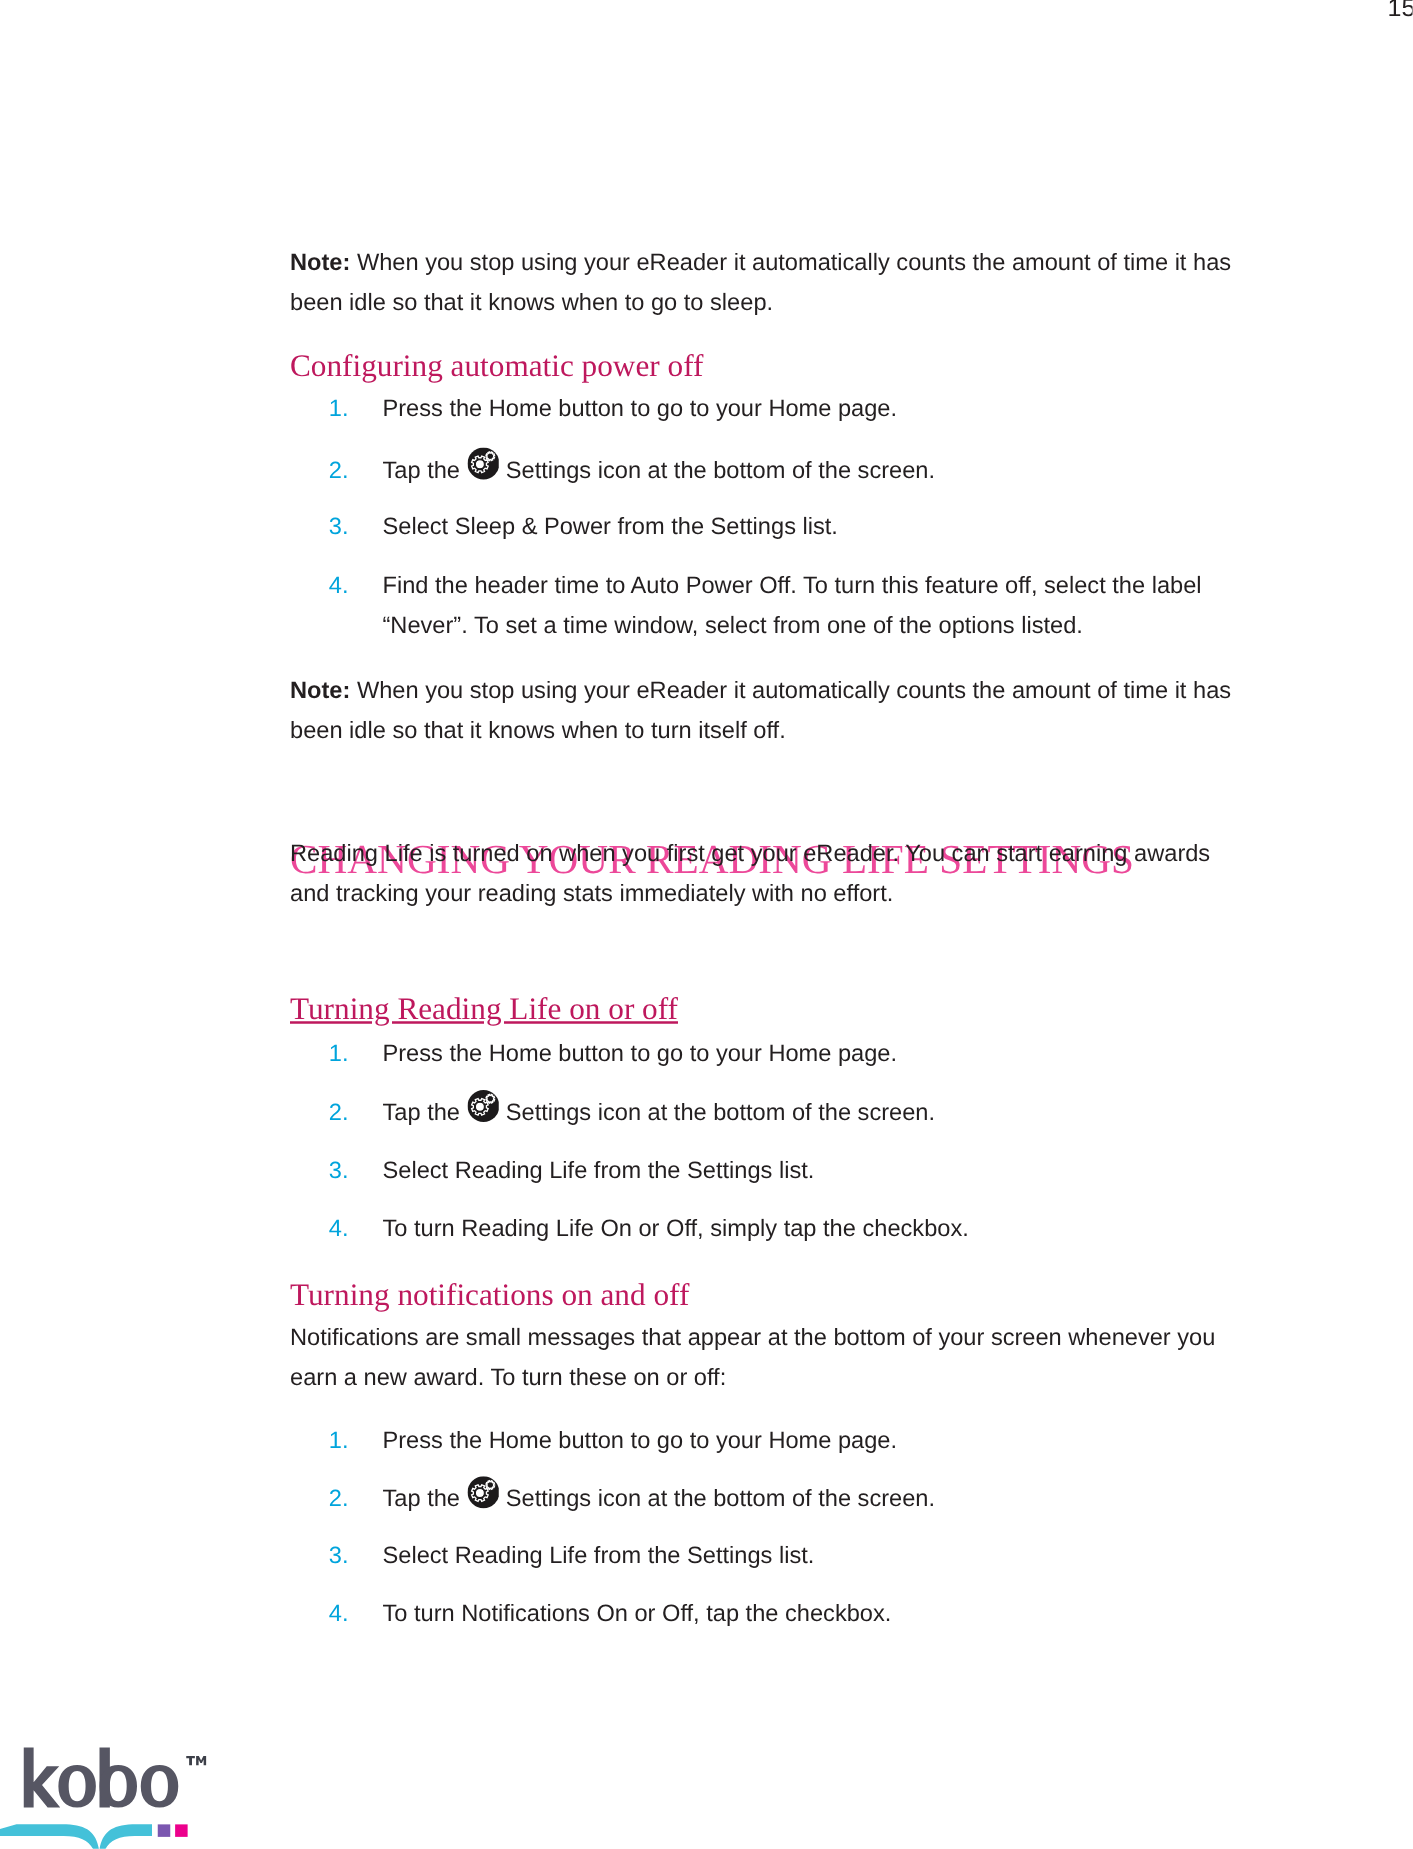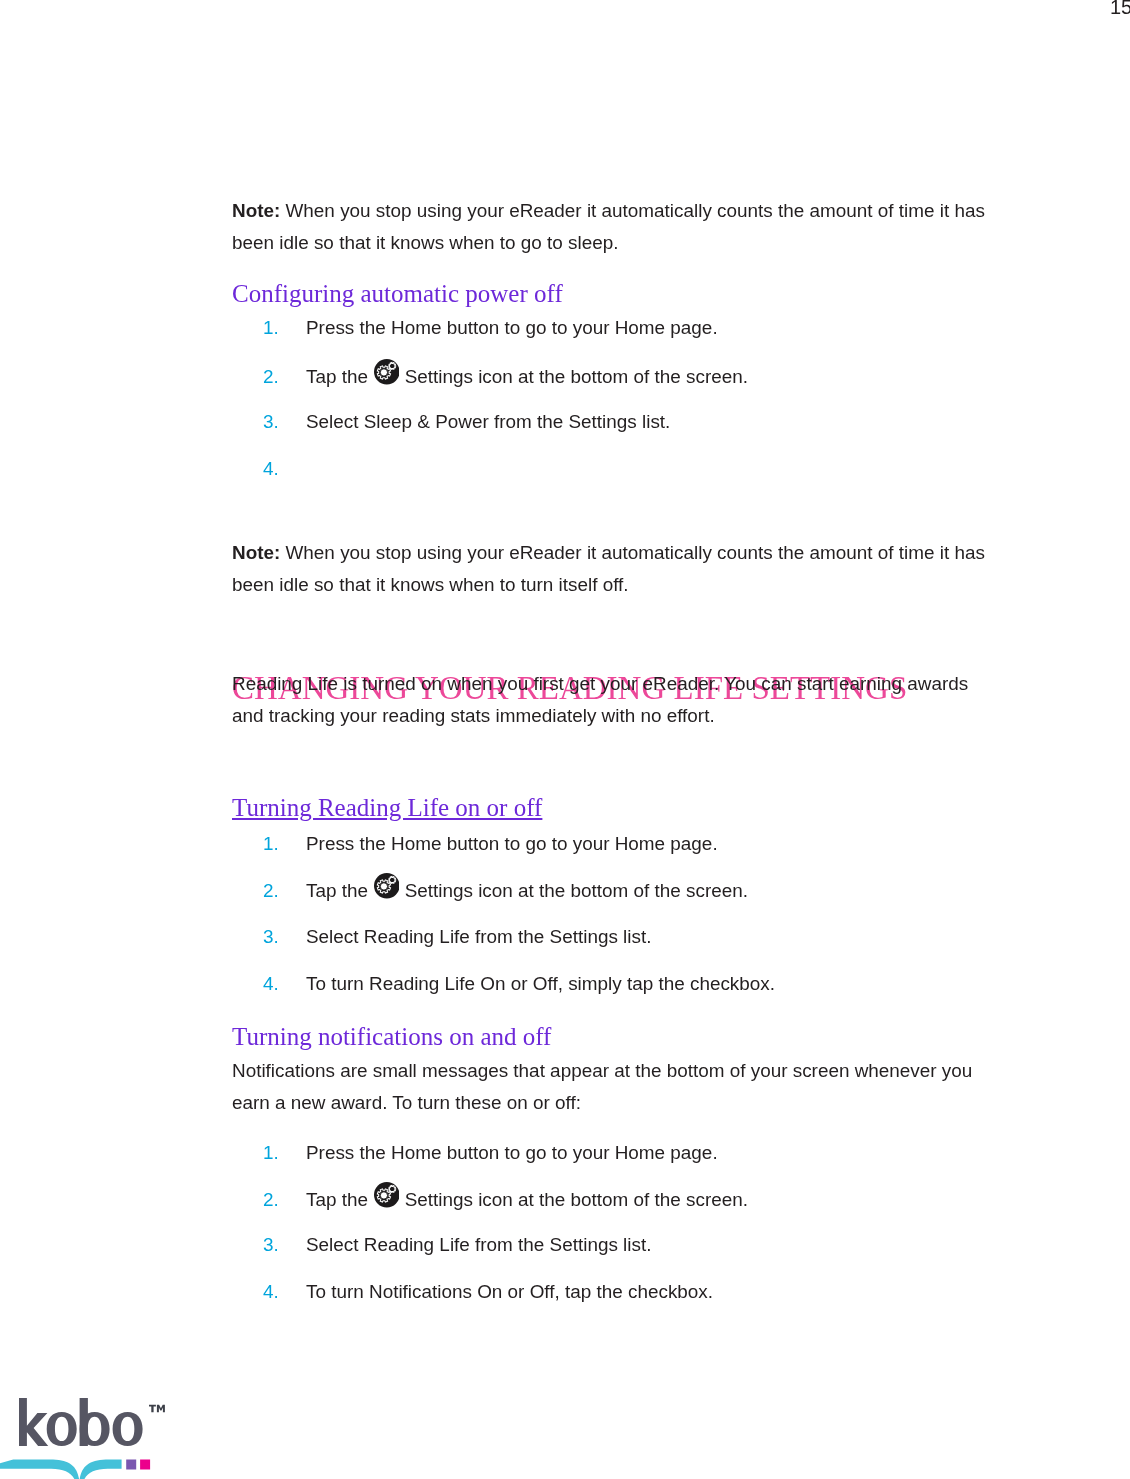--- a/index.html
+++ b/index.html
@@ -61,21 +61,21 @@
     line-height:31.6px;
     color:#ec4899;
   }
 
   h3.sub {
     margin:0;
     font-family:"Liberation Serif", serif;
     font-weight:normal;
     font-size:25px;
     line-height:31.6px;
-    color:#6d28d9;
+    color:#be185d;
   }
 
   ol.steps { margin:0; padding:0; list-style:none; }
   ol.steps li {
     position:relative;
     font-family:"Liberation Sans", sans-serif;
     font-size:18.9px;
     line-height:31.6px;
     color:#231f20;
     padding-left:74px;
@@ -114,21 +114,21 @@
     <ol class="steps b3">
         <li><span class="num">1.</span><span>Press the Home button to go to your Home page.</span></li>
         <li><span class="num">2.</span><span>Tap the <span class="gear"><svg viewBox="0 0 48 48" width="100%" height="100%">
                 <circle cx="24" cy="24" r="24" fill="#1c1a1b"></circle>
                 <path fill="none" stroke="#ffffff" stroke-width="2.0" stroke-linejoin="miter" stroke-miterlimit="2" d="M40.6,14.5 39.7,16.6 38.3,16.0 37.1,17.2 37.7,18.6 35.6,19.5 35.0,18.0 33.4,18.0 32.8,19.5 30.7,18.6 31.3,17.2 30.1,16.0 28.7,16.6 27.8,14.5 29.3,13.9 29.3,12.3 27.8,11.7 28.7,9.6 30.1,10.2 31.3,9.0 30.7,7.6 32.8,6.7 33.4,8.2 35.0,8.2 35.6,6.7 37.7,7.6 37.1,9.0 38.3,10.2 39.7,9.6 40.6,11.7 39.1,12.3 39.1,13.9Z"></path>
                 <circle cx="34.2" cy="13.1" r="3.3" fill="#1c1a1b"></circle>
                 <path fill="none" stroke="#ffffff" stroke-width="2.0" stroke-linejoin="miter" stroke-miterlimit="2" d="M29.3,18.3 31.0,22.5 28.4,23.6 28.4,26.8 31.0,27.9 29.3,32.1 26.6,31.0 24.4,33.2 25.5,35.9 21.3,37.6 20.2,35.0 17.0,35.0 15.9,37.6 11.7,35.9 12.8,33.2 10.6,31.0 7.9,32.1 6.2,27.9 8.8,26.8 8.8,23.6 6.2,22.5 7.9,18.3 10.6,19.4 12.8,17.2 11.7,14.5 15.9,12.8 17.0,15.4 20.2,15.4 21.3,12.8 25.5,14.5 24.4,17.2 26.6,19.4Z"></path>
                 <circle cx="18.6" cy="25.2" r="6.8" fill="#ffffff" stroke="#1c1a1b" stroke-width="1.7"></circle>
               </svg></span> Settings icon at the bottom of the screen.</span></li>
         <li><span class="num">3.</span><span>Select Sleep &amp; Power from the Settings list.</span></li>
-        <li><span class="num">4.</span></li>
+        <li><span class="num">4.</span><span>Find the header time to Auto Power Off. To turn this feature off, select the label “Never”. To set a time window, select from one of the options listed.</span></li>
       </ol>
     <p class="body note b4"><b>Note:</b><span> When you stop using your eReader it automatically counts the amount of time it has been idle so that it knows when to turn itself off.</span></p>
     <h2 class="section b5">CHANGING YOUR READING LIFE SETTINGS</h2>
     <p class="body intro b6">Reading Life is turned on when you first get your eReader. You can start earning awards and tracking your reading stats immediately with no effort.</p>
     <h3 class="sub b7">Turning Reading Life on or off</h3>
     <ol class="steps b8">
         <li><span class="num">1.</span><span>Press the Home button to go to your Home page.</span></li>
         <li><span class="num">2.</span><span>Tap the <span class="gear"><svg viewBox="0 0 48 48" width="100%" height="100%">
                 <circle cx="24" cy="24" r="24" fill="#1c1a1b"></circle>
                 <path fill="none" stroke="#ffffff" stroke-width="2.0" stroke-linejoin="miter" stroke-miterlimit="2" d="M40.6,14.5 39.7,16.6 38.3,16.0 37.1,17.2 37.7,18.6 35.6,19.5 35.0,18.0 33.4,18.0 32.8,19.5 30.7,18.6 31.3,17.2 30.1,16.0 28.7,16.6 27.8,14.5 29.3,13.9 29.3,12.3 27.8,11.7 28.7,9.6 30.1,10.2 31.3,9.0 30.7,7.6 32.8,6.7 33.4,8.2 35.0,8.2 35.6,6.7 37.7,7.6 37.1,9.0 38.3,10.2 39.7,9.6 40.6,11.7 39.1,12.3 39.1,13.9Z"></path>

